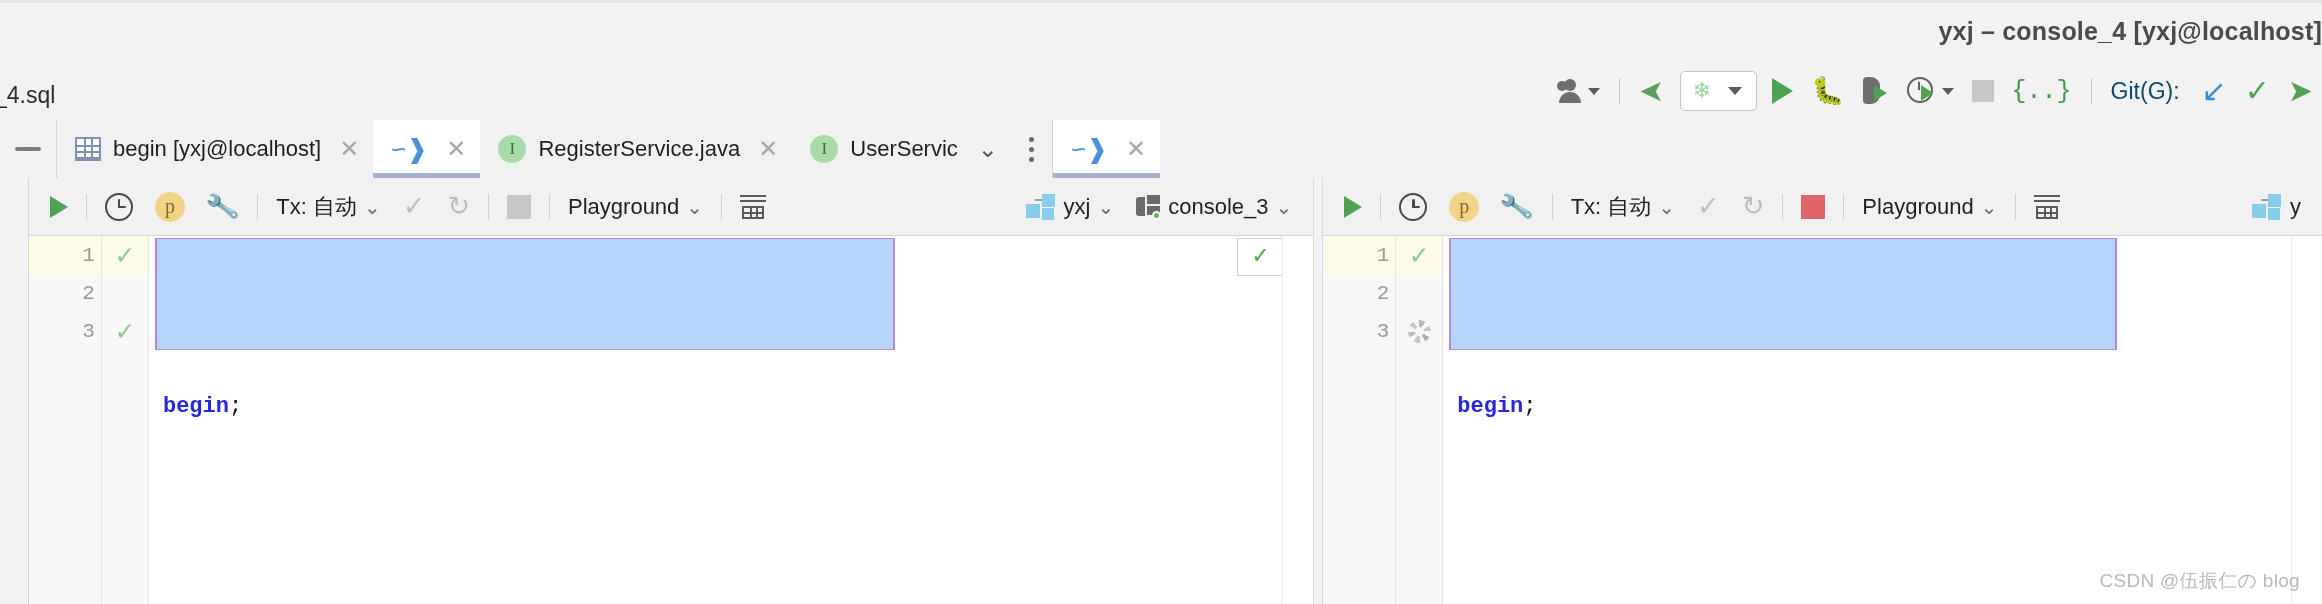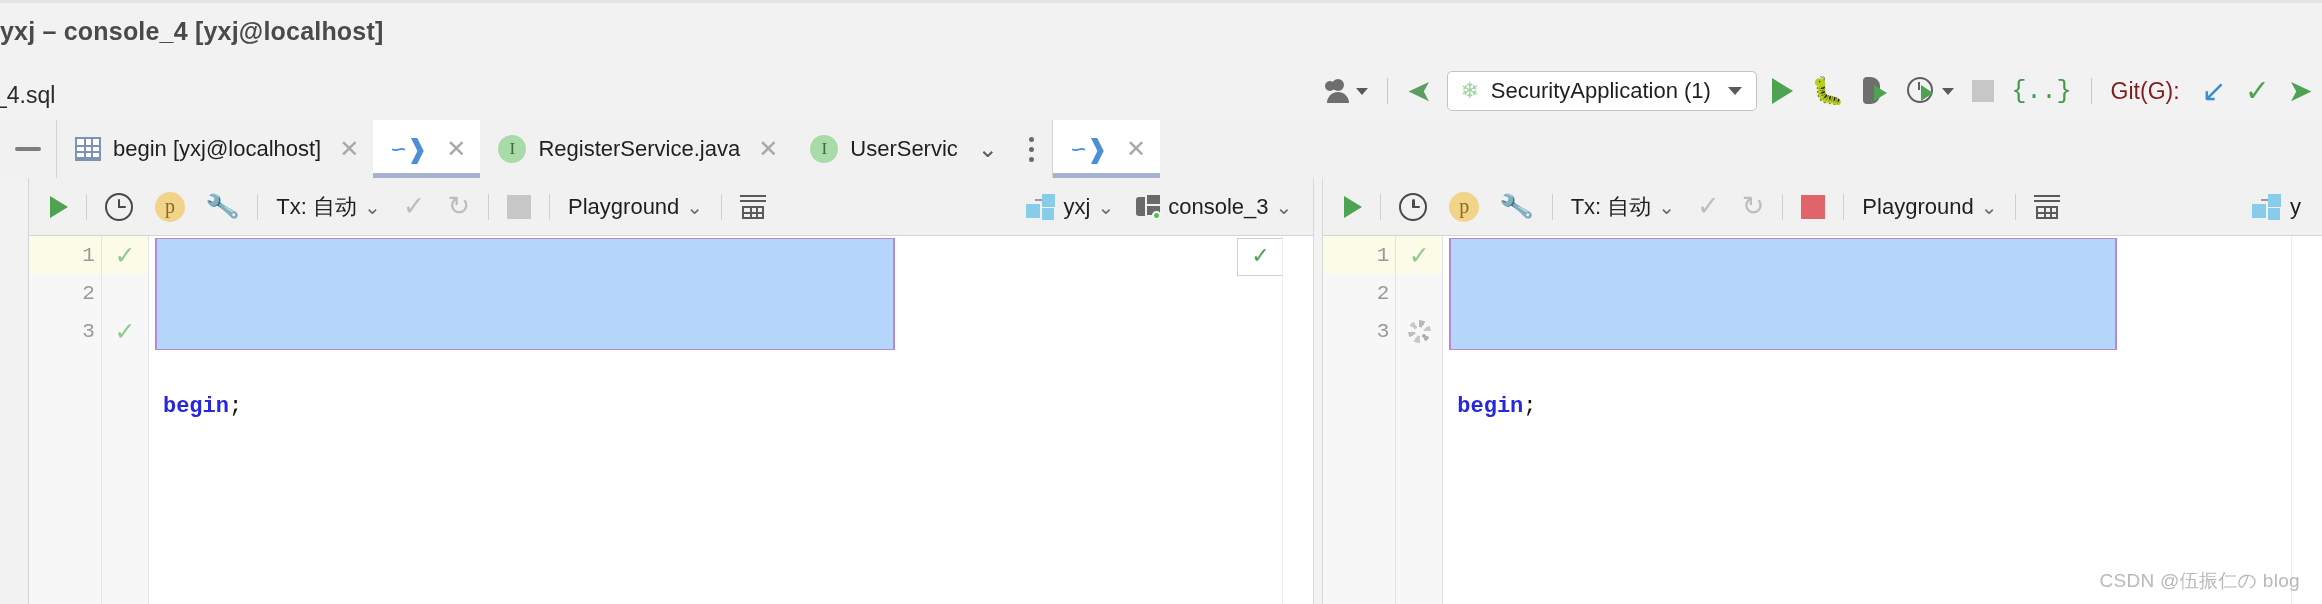--- a/index.html
+++ b/index.html
@@ -8,21 +8,21 @@
     font-family:"Liberation Sans","DejaVu Sans",sans-serif;
     color:#2b2b2b;
     -webkit-font-smoothing:antialiased;
   }
   .app{position:relative;width:2322px;height:604px;background:#f2f2f2;}
 
   
   .titlebar{
     position:absolute;left:0;top:0;width:2322px;height:62px;
     background:#f2f2f2;border-bottom:1px solid #d6d6d6;
-    display:flex;align-items:center;justify-content:flex-start;
+    display:flex;align-items:center;justify-content:flex-end;
   }
   .title-text{
     font-size:25px;font-weight:bold;color:#4a4a4a;letter-spacing:.2px;
   }
   .tb-topline{position:absolute;left:0;top:0;width:2322px;height:3px;background:#e4e4e4;}
   
   .peek{
     position:absolute;top:-30px;left:1430px;width:400px;height:46px;
     background:#fafafa;border:1px solid #dcdcdc;border-radius:6px;
     display:flex;align-items:flex-end;gap:26px;padding:0 22px 4px 22px;
@@ -68,21 +68,21 @@
   .bug{font-size:27px;color:#3f9a4a;line-height:1;}
   .shieldrun{position:relative;width:26px;height:28px;}
   .shieldrun .s{position:absolute;left:0;top:0;width:17px;height:27px;background:#6e6e6e;border-radius:4px 9px 9px 4px;}
   .shieldrun .p{position:absolute;left:11px;top:8px;width:0;height:0;border-top:8px solid transparent;border-bottom:8px solid transparent;border-left:13px solid #4ea353;}
   .clockrun{position:relative;width:30px;height:28px;}
   .clockrun .c{position:absolute;left:0;top:0;width:22px;height:22px;border:2.5px solid #5f5f5f;border-radius:50%;}
   .clockrun .hand{position:absolute;left:11px;top:5px;width:2px;height:8px;background:#5f5f5f;}
   .clockrun .p{position:absolute;left:14px;top:8px;width:0;height:0;border-top:8px solid transparent;border-bottom:8px solid transparent;border-left:12px solid #4ea353;}
   .stopsq{width:22px;height:22px;background:#c7c7c7;}
   .braces{font-size:25px;color:#3f9a4a;font-family:"Liberation Mono","DejaVu Sans Mono",monospace;}
-  .gitlbl{font-size:23px;color:#7f1d1d;white-space:nowrap;padding-right:4px;}
+  .gitlbl{font-size:23px;color:#0c4a6e;white-space:nowrap;padding-right:4px;}
   .arr-dl{font-size:30px;color:#3a8ed0;line-height:1;}
   .chk{font-size:30px;color:#4ea353;line-height:1;}
 
   
   .tabsrow{
     position:absolute;left:0;top:120px;width:2322px;height:58px;
     background:#f1f1f1;border-bottom:1px solid #d4d4d4;display:flex;align-items:stretch;
   }
   .collapse{width:56px;display:flex;align-items:center;justify-content:center;}
   .collapse .bar{width:26px;height:4px;background:#7d7d7d;border-radius:2px;}
@@ -262,21 +262,20 @@
     </div>
 
     <div class="tsep"></div>
 
     <div class="ti">
       <span class="hammer">➤</span>
     </div>
 
     <div class="runcfg">
       <span class="leaf">❄</span>
-      <span class="txt">SecurityApplication (1)</span>
       <span class="caret"></span>
     </div>
 
     <div class="ti">
       <span class="play"></span>
     </div>
     <div class="ti">
       <span class="bug">🐛</span>
     </div>
     <div class="ti">

